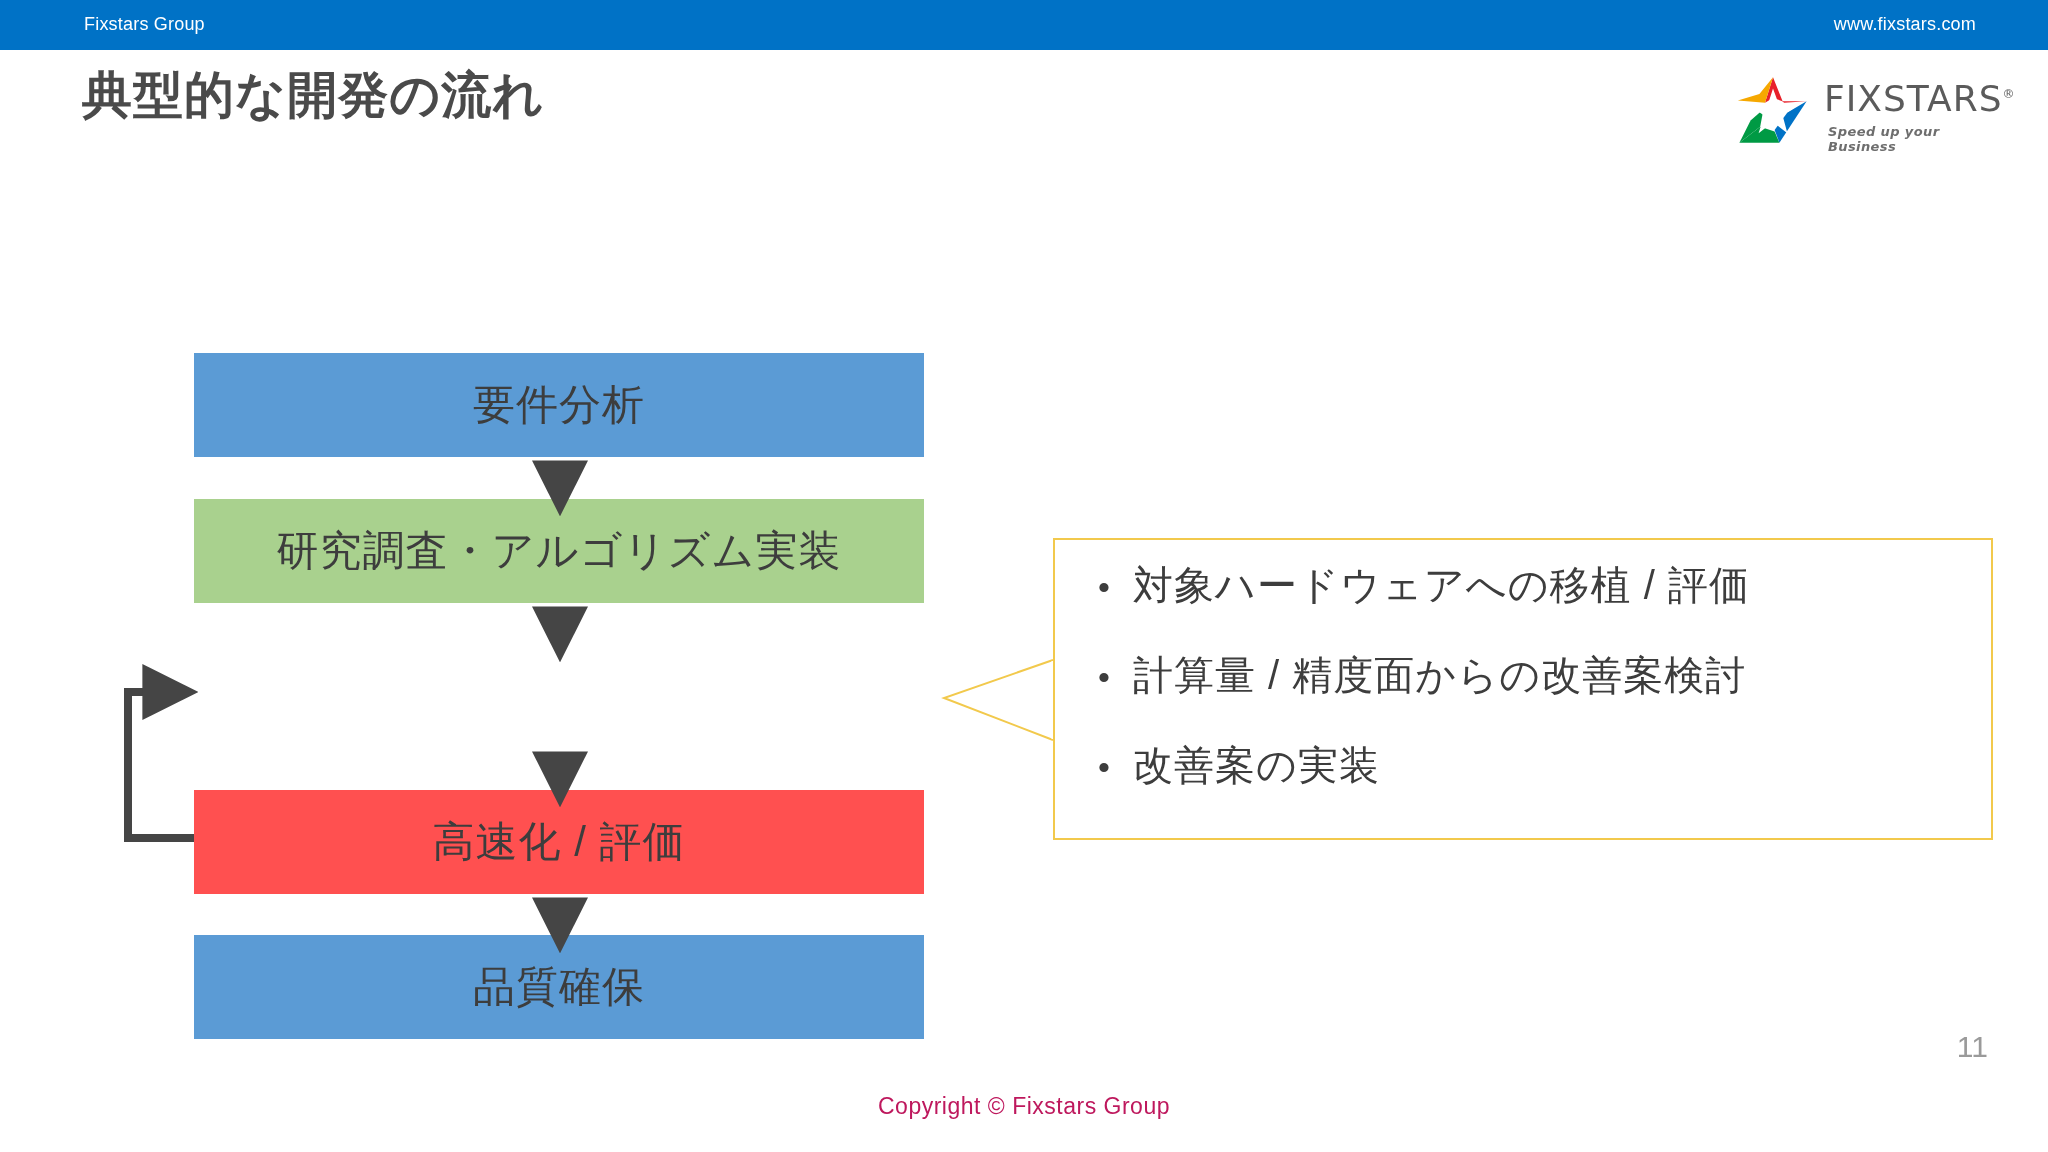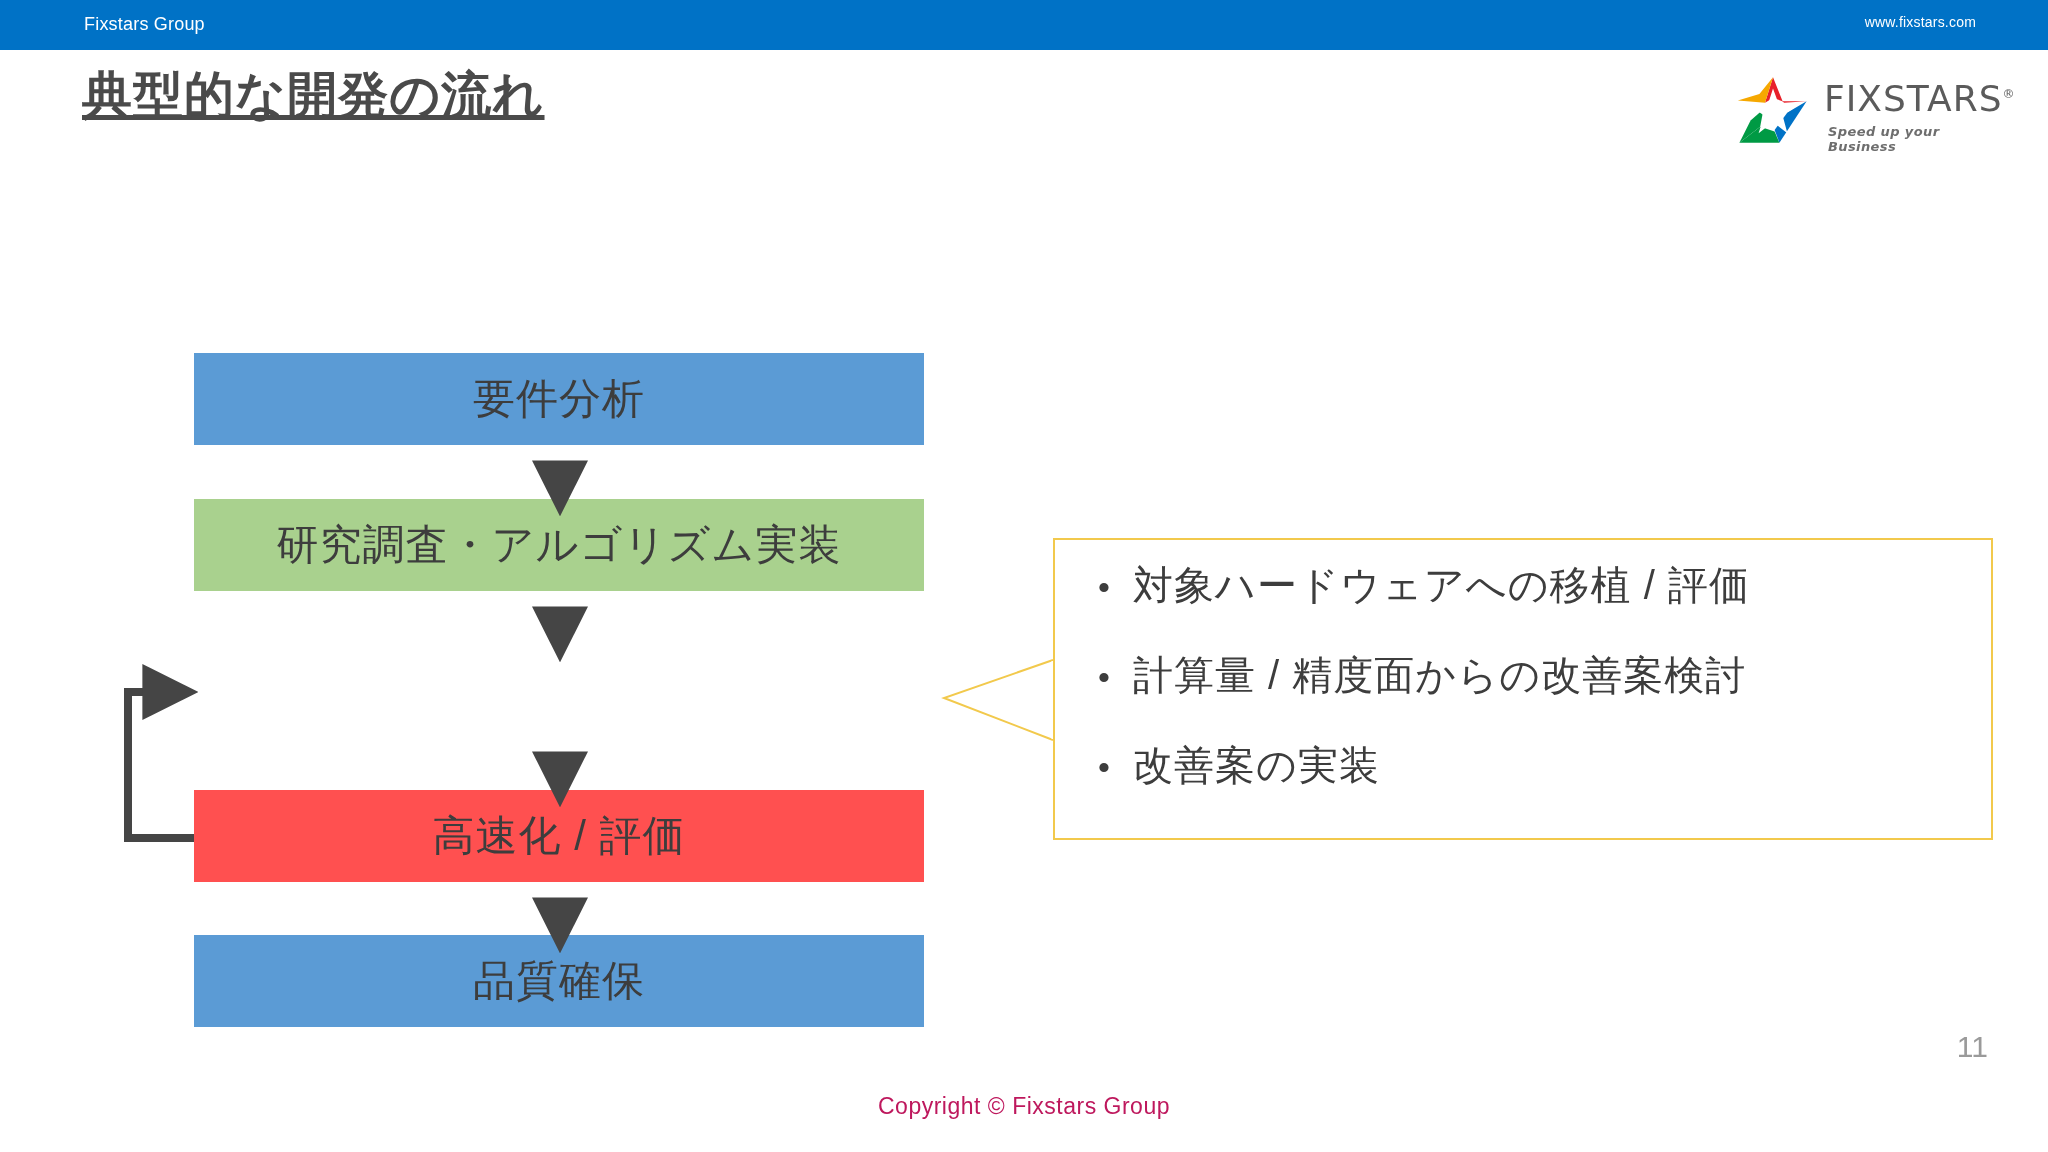--- a/index.html
+++ b/index.html
@@ -28,36 +28,35 @@
     position: absolute;
     left: 84px; top: 14px;
     font-size: 18px;
     color: #ffffff;
     letter-spacing: 0.2px;
     white-space: nowrap;
   }
   .header-right-url {
     position: absolute;
     right: 72px; top: 14px;
-    font-size: 14px;
+    font-size: 18px;
     color: #ffffff;
     letter-spacing: 0.2px;
     white-space: nowrap;
   }
 
   
   .slide-title {
     position: absolute;
     left: 82px; top: 62px;
     font-size: 50px;
     font-weight: bold;
     color: #4a4a4a;
     letter-spacing: 1px;
     white-space: nowrap;
-    text-decoration: underline;
   }
 
   
   .logo-wrap {
     position: absolute;
     right: 56px; top: 72px;
     width: 260px;
     height: 78px;
   }
   .logo-star {
@@ -88,21 +87,21 @@
     letter-spacing: 0.4px;
     font-family: "DejaVu Sans", sans-serif;
   }
 
   
   .flow { position: absolute; left: 0; top: 0; width: 2048px; height: 1152px; }
   .flow-box {
     position: absolute;
     left: 194px;
     width: 730px;
-    height: 92px;
+    height: 104px;
     display: flex;
     align-items: center;
     justify-content: center;
     font-size: 42px;
     color: #3d3d3d;
     letter-spacing: 1px;
     box-sizing: border-box;
   }
   .flow-box.b1 { top: 353px; background: #5B9BD5; }
   .flow-box.b2 { top: 499px; background: #A9D18E; }

